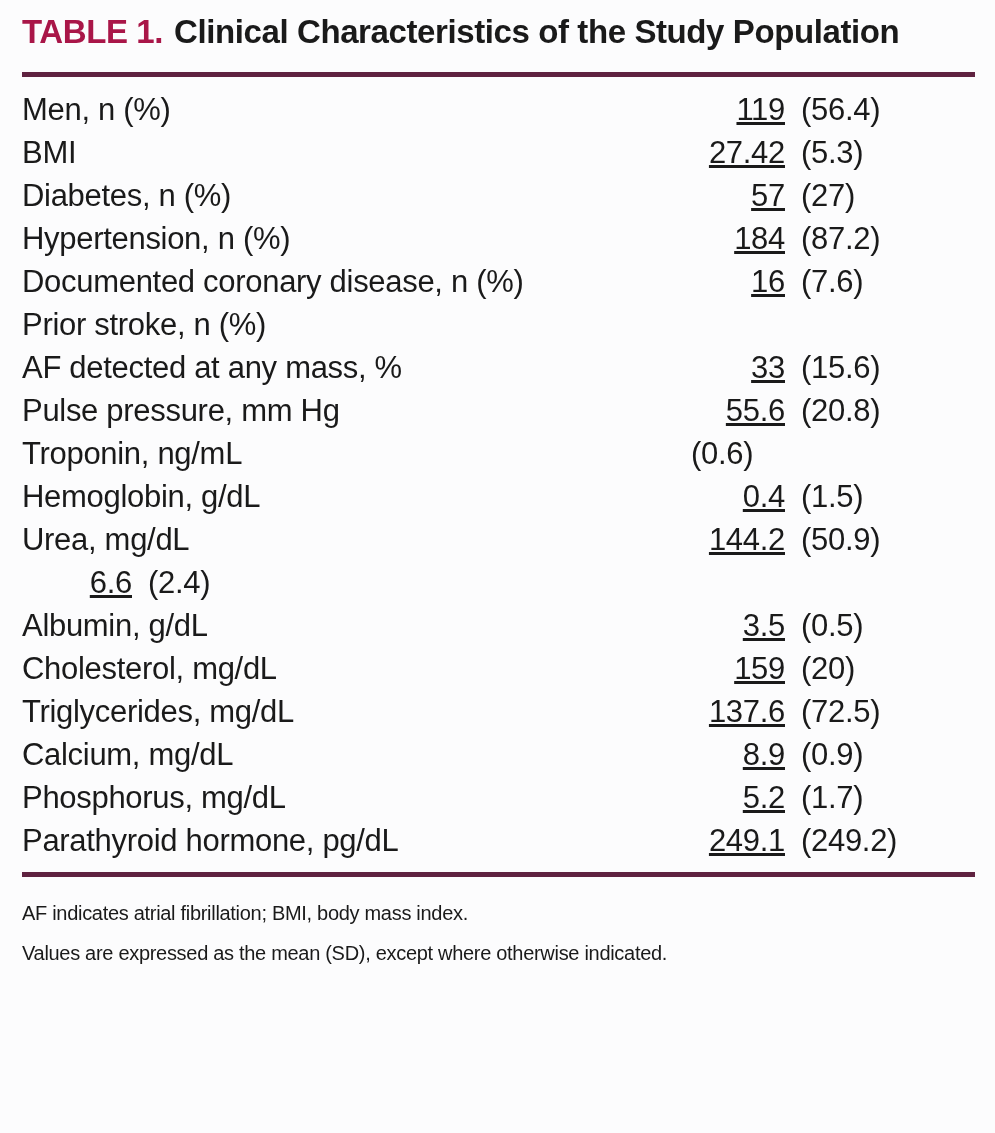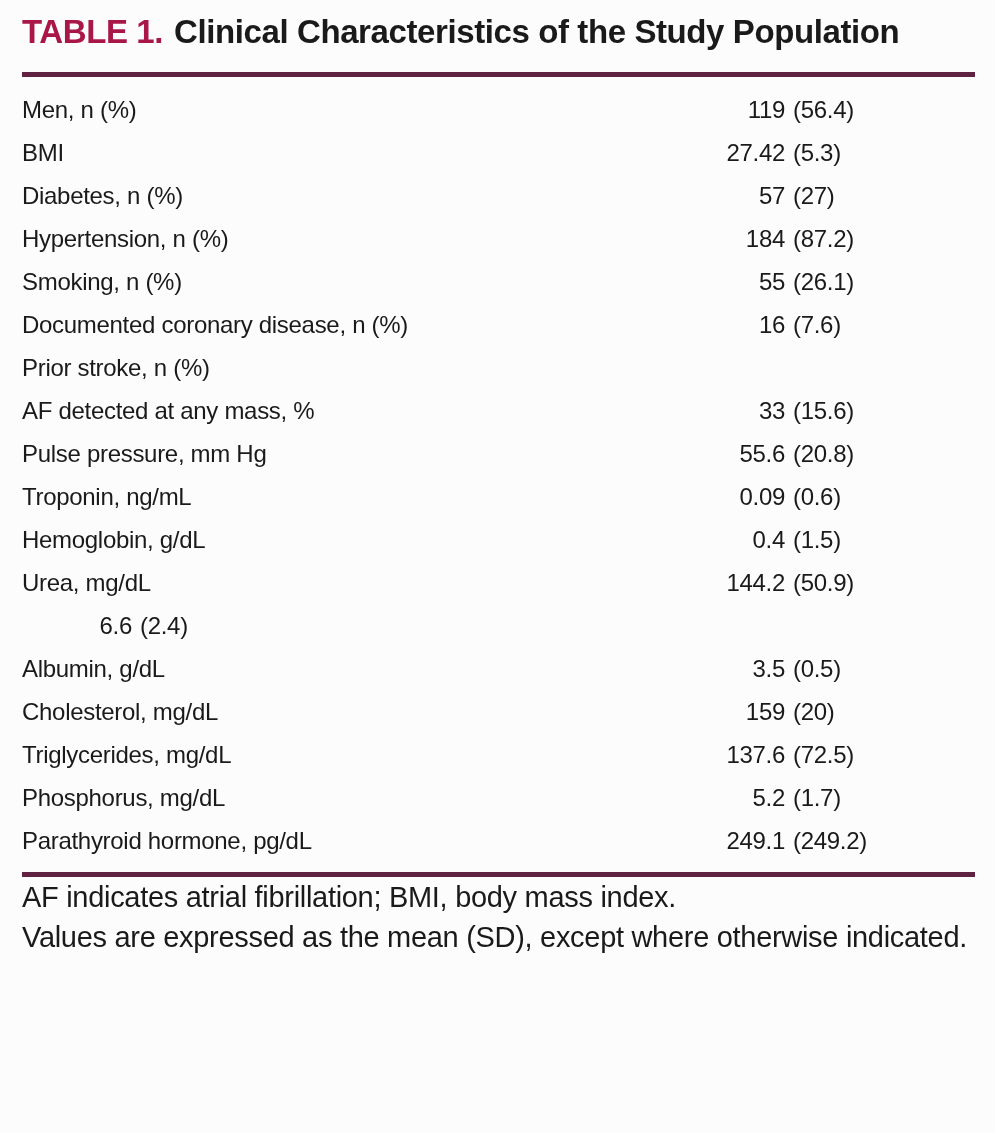--- a/index.html
+++ b/index.html
@@ -41,42 +41,44 @@
     background: var(--rule);
     width: 100%;
   }
   .rule-top { margin-top: 15px; }
   .rule-bottom { margin-top: 8px; }
   
   .rows { padding: 11px 0 2px 0; }
   .row {
     display: flex;
     align-items: baseline;
-    font-size: 24px;
+    font-size: 31px;
     line-height: 43px;
     letter-spacing: -0.3px;
     white-space: nowrap;
   }
   .row-label { flex: 1 1 auto; }
   .value-group {
     display: flex;
     flex: 0 0 300px;
     align-items: baseline;
   }
   .val-num {
     flex: 0 0 110px;
     text-align: right;
+    text-decoration: underline;
   }
   .val-sd {
-    margin-left: 8px;
+    margin-left: 16px;
     text-align: left;
   }
   
   .footnotes {
-    font-size: 29px;
+    padding-top: 16px;
+    font-size: 20px;
     line-height: 40px;
     letter-spacing: -0.3px;
   }
 </style>
 </head>
 <body>
 
 <div class="page">
 
   <div class="title">
@@ -112,27 +114,20 @@
     </div>
 
     <div class="row">
       <span class="row-label">Hypertension, n (%)</span>
       <span class="value-group">
         <span class="val-num">184</span>
         <span class="val-sd">(87.2)</span>
       </span>
     </div>
 
-    <div class="row">
-      <span class="row-label">Smoking, n (%)</span>
-      <span class="value-group">
-        <span class="val-num">55</span>
-        <span class="val-sd">(26.1)</span>
-      </span>
-    </div>
 
     <div class="row">
       <span class="row-label">Documented coronary disease, n (%)</span>
       <span class="value-group">
         <span class="val-num">16</span>
         <span class="val-sd">(7.6)</span>
       </span>
     </div>
 
     <div class="row">
@@ -151,21 +146,20 @@
       <span class="row-label">Pulse pressure, mm Hg</span>
       <span class="value-group">
         <span class="val-num">55.6</span>
         <span class="val-sd">(20.8)</span>
       </span>
     </div>
 
     <div class="row">
       <span class="row-label">Troponin, ng/mL</span>
       <span class="value-group">
-        <span class="val-num">0.09</span>
         <span class="val-sd">(0.6)</span>
       </span>
     </div>
 
     <div class="row">
       <span class="row-label">Hemoglobin, g/dL</span>
       <span class="value-group">
         <span class="val-num">0.4</span>
         <span class="val-sd">(1.5)</span>
       </span>
@@ -203,20 +197,27 @@
     </div>
 
     <div class="row">
       <span class="row-label">Triglycerides, mg/dL</span>
       <span class="value-group">
         <span class="val-num">137.6</span>
         <span class="val-sd">(72.5)</span>
       </span>
     </div>
 
+    <div class="row">
+      <span class="row-label">Calcium, mg/dL</span>
+      <span class="value-group">
+        <span class="val-num">8.9</span>
+        <span class="val-sd">(0.9)</span>
+      </span>
+    </div>
 
     <div class="row">
       <span class="row-label">Phosphorus, mg/dL</span>
       <span class="value-group">
         <span class="val-num">5.2</span>
         <span class="val-sd">(1.7)</span>
       </span>
     </div>
 
     <div class="row">

